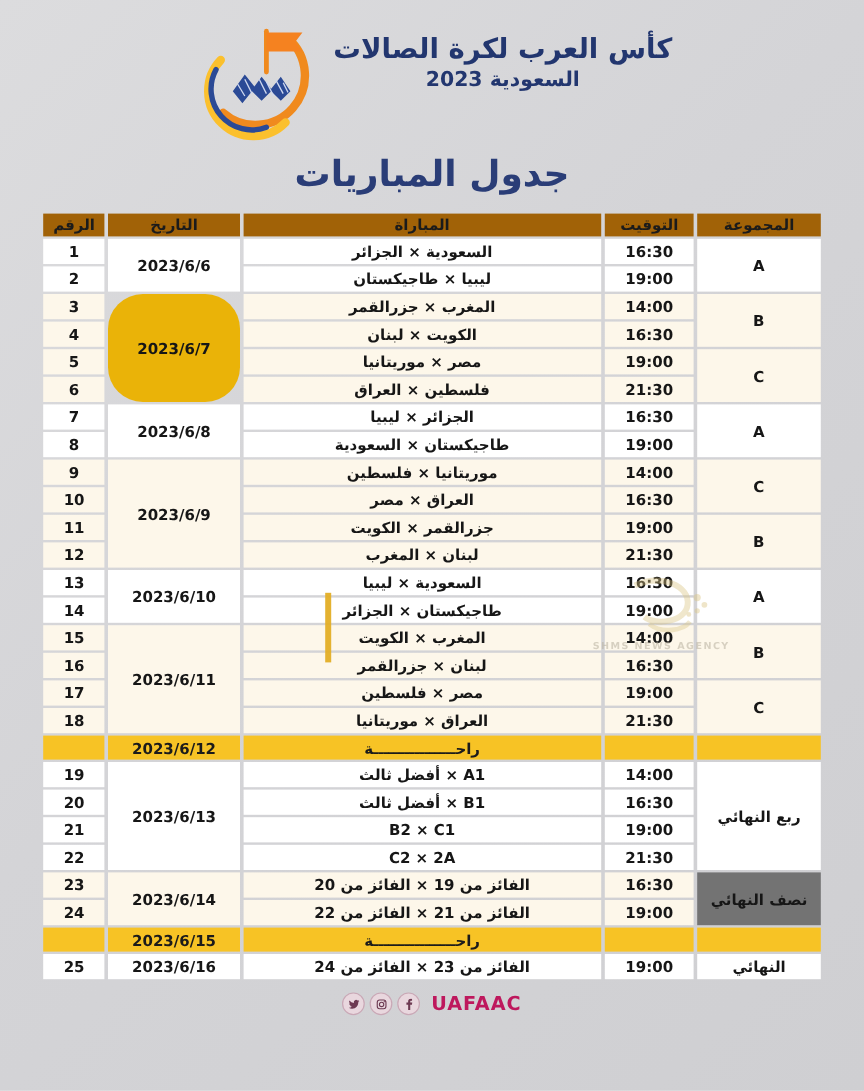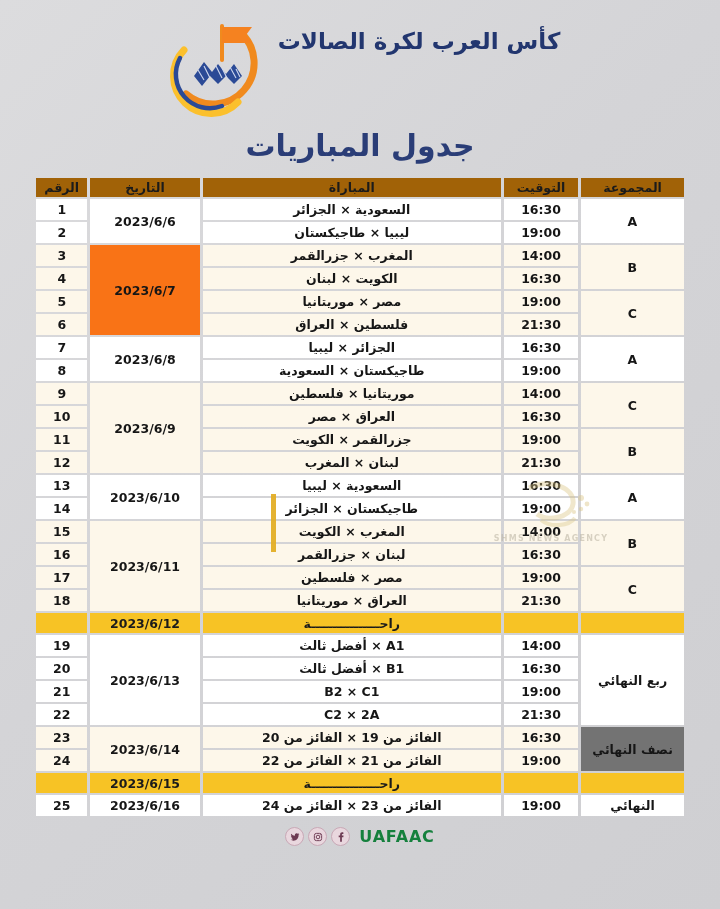--- a/index.html
+++ b/index.html
@@ -175,31 +175,32 @@
     background: #e9d7de;
     border: 1px solid #c9a8b6;
     display: flex;
     align-items: center;
     justify-content: center;
     color: #6d3a52;
   }
   .brand {
     font-size: 16px;
     font-weight: bold;
-    color: #15803d;
+    color: #be185d;
     letter-spacing: .8px;
     margin-left: 5px;
   }
 </style>
 </head>
 <body>
 
 <div class="header">
   <div class="header-text">
     <div class="title-ar">كأس العرب لكرة الصالات</div>
+    <div class="title-sub">السعودية 2023</div>
   </div>
   <div class="logo-wrap">
     <svg width="112" height="108" viewBox="0 0 112 108" xmlns="http://www.w3.org/2000/svg">
 
       <path d="M 80 18 A 40 40 0 1 1 26 80" fill="none" stroke="#f08a1e" stroke-width="7" stroke-linecap="round"></path>
 
       <path d="M 24 36 A 34 34 0 0 0 78 88" fill="none" stroke="#fbc02d" stroke-width="7" stroke-linecap="round"></path>
 
       <path d="M 20 44 A 34 34 0 0 0 62 92" fill="none" stroke="#2b4a96" stroke-width="4.5" stroke-linecap="round"></path>
 
@@ -251,21 +252,21 @@
         </tr>
         <tr>
           <td class="time-cell">19:00</td>
           <td class="match-cell">ليبيا × طاجيكستان</td>
           <td class="num-cell">2</td>
         </tr>
         <tr class="alt">
           <td class="group-cell" rowspan="2" style="background: rgb(253, 247, 234);">B</td>
           <td class="time-cell">14:00</td>
           <td class="match-cell">المغرب × جزرالقمر</td>
-          <td class="date-cell" rowspan="4" style="background: #f97316;">2023/6/7</td>
+          <td class="date-cell" rowspan="4" style="background: #eab308; border-radius: 29px;">2023/6/7</td>
           <td class="num-cell">3</td>
         </tr>
         <tr class="alt">
           <td class="time-cell">16:30</td>
           <td class="match-cell">الكويت × لبنان</td>
           <td class="num-cell">4</td>
         </tr>
         <tr class="alt">
           <td class="group-cell" rowspan="2" style="background: rgb(253, 247, 234);">C</td>
           <td class="time-cell">19:00</td>

